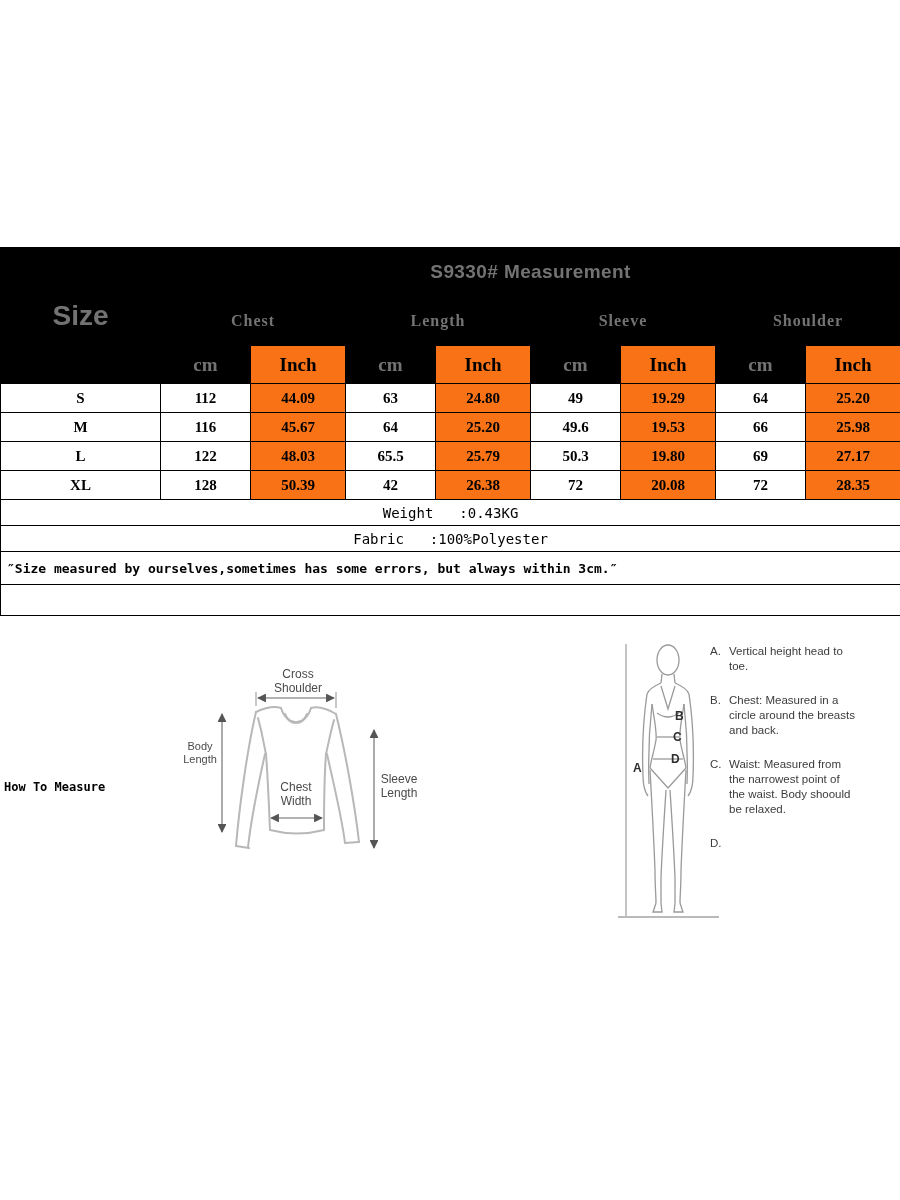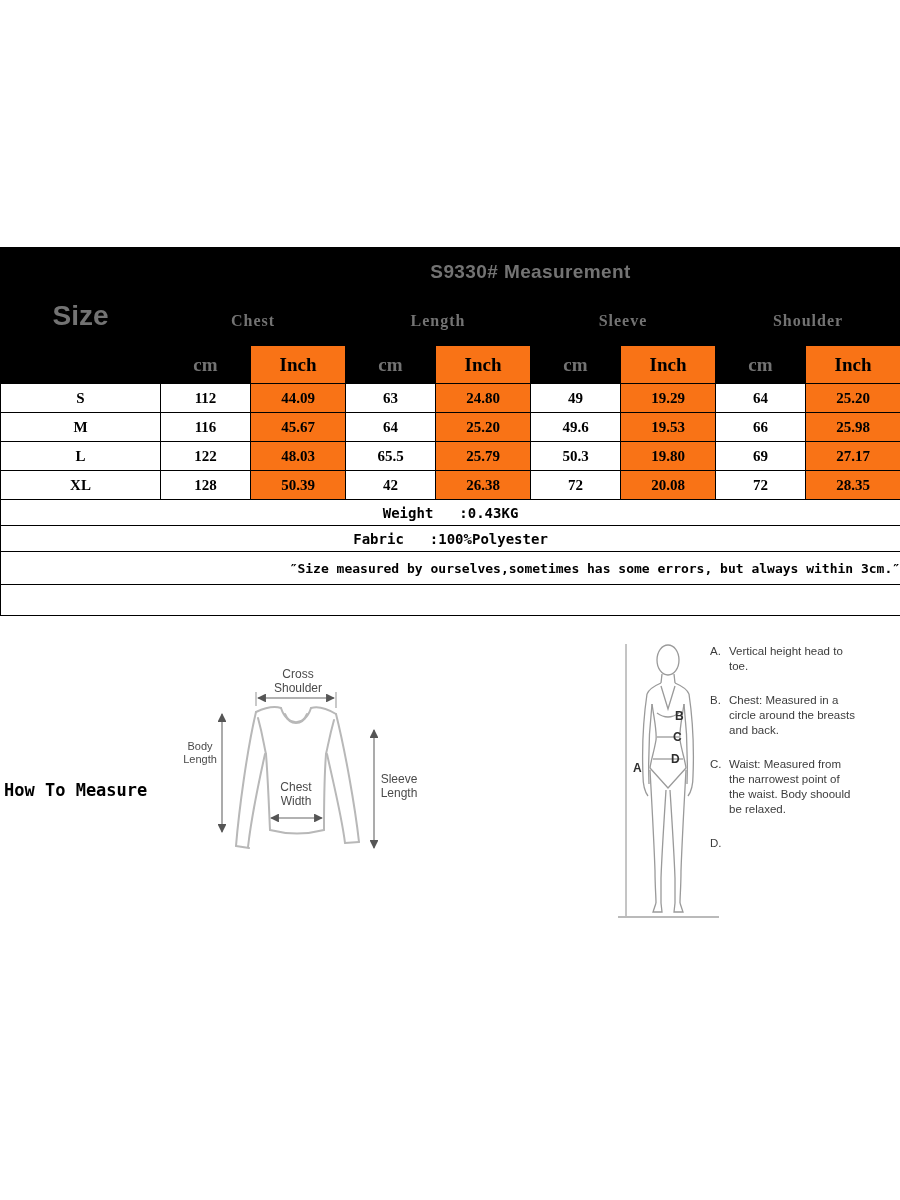--- a/index.html
+++ b/index.html
@@ -18,29 +18,29 @@
   }
   td.blk{background:#000000;color:#737373;border:1px solid #f2f2f2;}
   td.yel{background:#f97316;color:#000;}
   .title-cell{font-weight:bold;font-size:19px;letter-spacing:.4px;height:47px;}
   .size-head{font-weight:bold;font-size:28px;}
   .group-cell{font-family:"Liberation Serif",serif;font-weight:bold;font-size:16px;letter-spacing:1px;height:49px;}
   .unit-cell{font-family:"Liberation Serif",serif;font-weight:bold;font-size:19px;height:37px;}
   tr.data-row td{height:28px;font-family:"Liberation Serif",serif;font-weight:bold;font-size:15px;}
   tr.wf-row td{height:25px;}
   .wf{display:flex;justify-content:center;align-items:center;gap:26px;
-      font-family:"DejaVu Sans Mono",monospace;font-weight:bold;font-size:14px;}
-  tr.note-row td{height:32px;text-align:right;padding-left:6px;
+      font-family:"DejaVu Sans Mono",monospace;font-weight:normal;font-size:14px;}
+  tr.note-row td{height:32px;text-align:left;padding-left:6px;
       font-family:"DejaVu Sans Mono",monospace;font-weight:bold;font-size:13px;}
   tr.empty-row td{height:30px;}
 
   
   .measure-section{position:absolute;top:630px;left:0;width:900px;height:330px;}
   .howto{position:absolute;left:4px;top:150px;
-      font-family:"DejaVu Sans Mono",monospace;font-weight:bold;font-size:17px;color:#000;}
+      font-family:"DejaVu Sans Mono",monospace;font-weight:bold;font-size:12px;color:#000;}
   .garment-svg{position:absolute;left:178px;top:18px;}
   .figure-svg{position:absolute;left:616px;top:6px;}
   .notes{position:absolute;left:710px;top:14px;width:148px;
       font-size:11.5px;line-height:15px;color:#3c3c3c;}
   .note-item{display:flex;margin-bottom:19px;}
   .note-key{flex:0 0 19px;width:19px;}
   .note-text{white-space:pre-line;flex:1;}
 </style>
 </head>
 <body>

